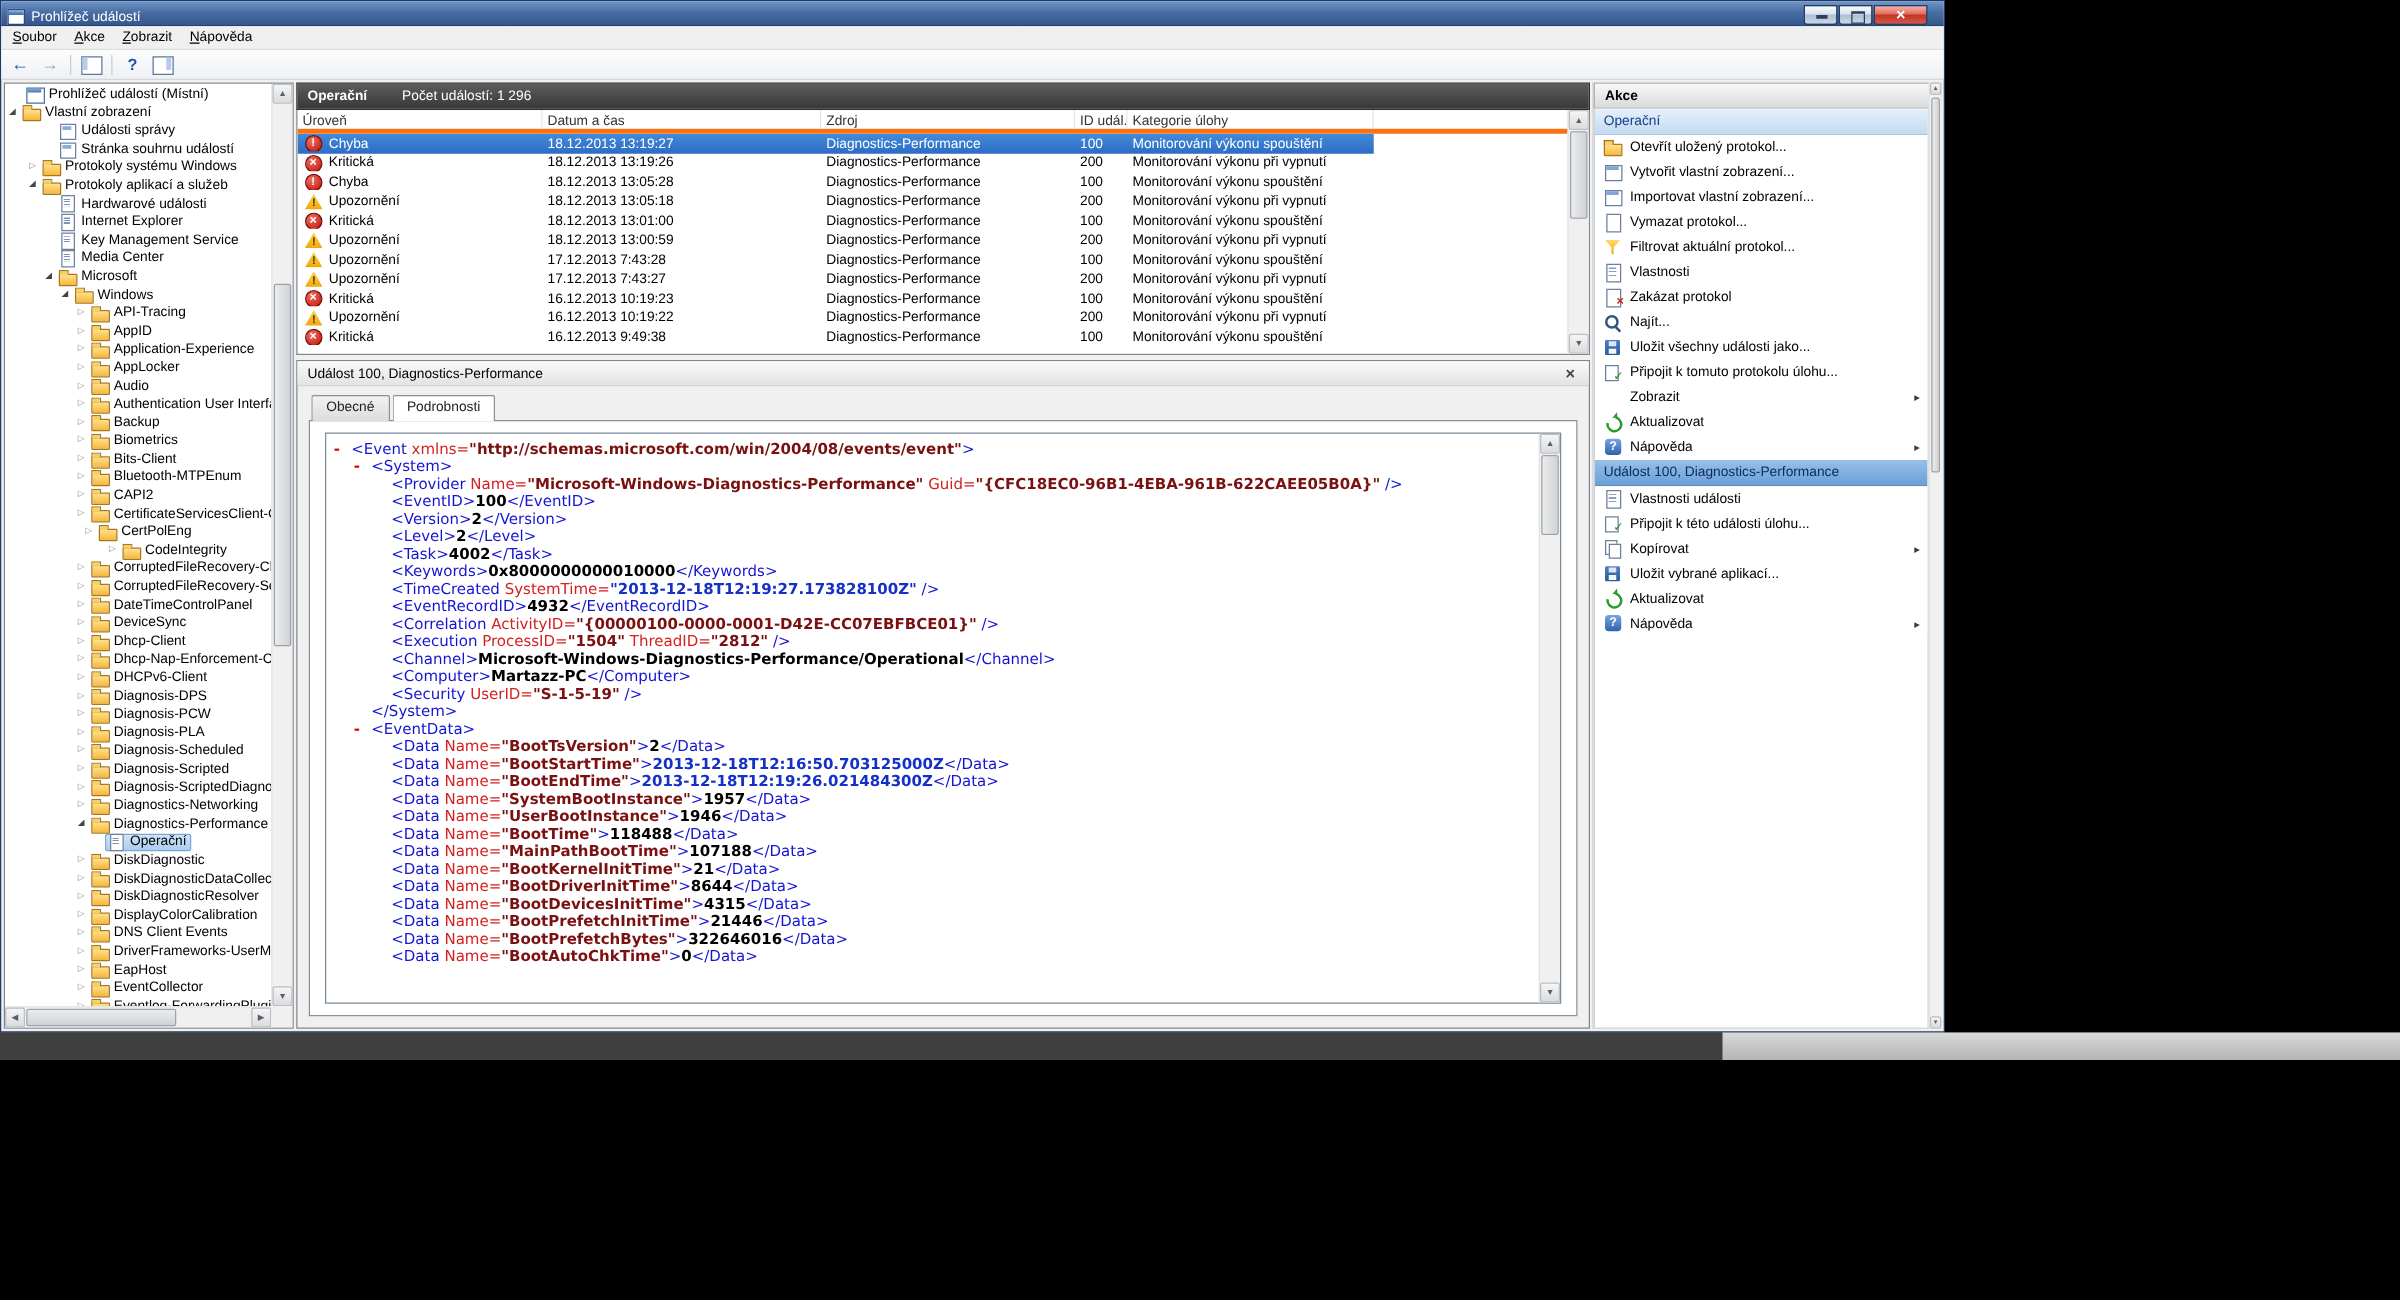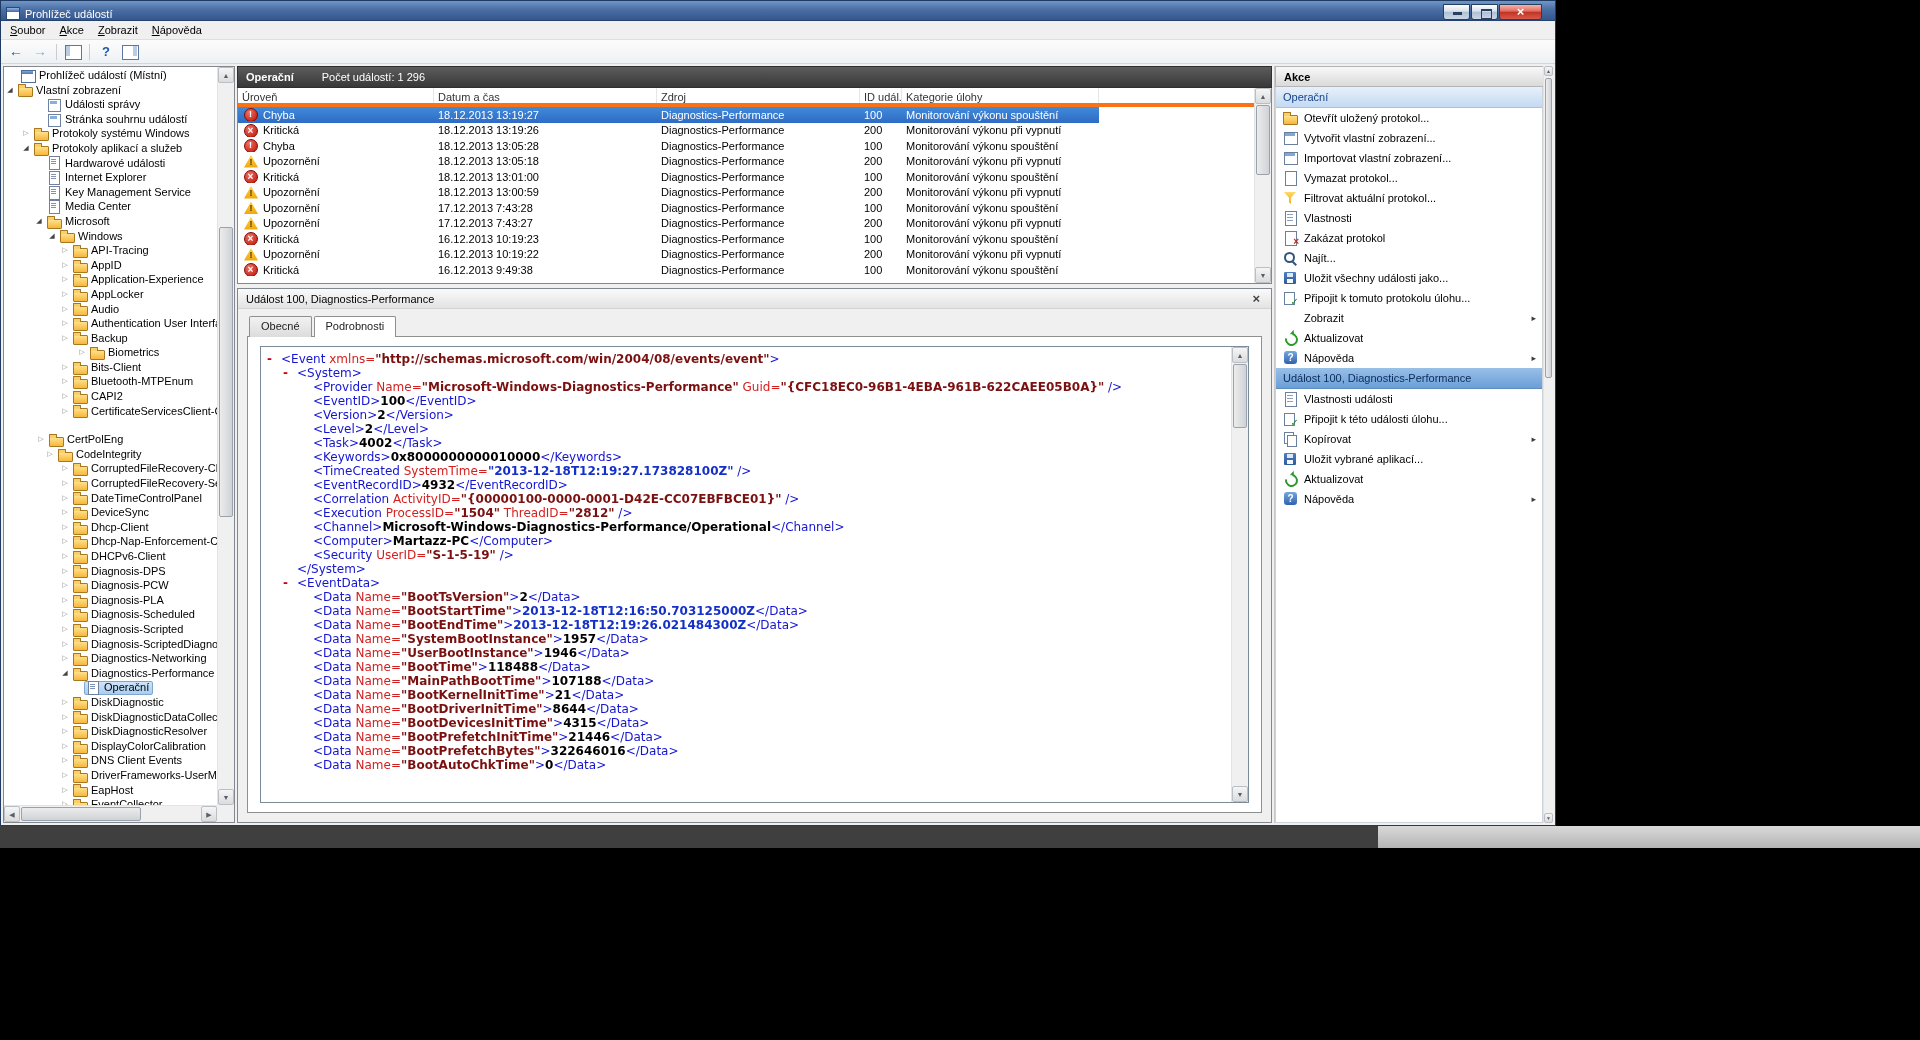--- a/index.html
+++ b/index.html
@@ -324,21 +324,21 @@
                 <span class="tlabel">Authentication User Interface</span>
               </span>
             </div>
             <div class="tree-row" style="padding-left: 55px;">
               <span class="expander">▷</span>
               <span class="tr-inner">
                 <span class="ticon t-folder"></span>
                 <span class="tlabel">Backup</span>
               </span>
             </div>
-            <div class="tree-row" style="padding-left: 55px; margin-left: 17px;">
+            <div class="tree-row" style="padding-left: 55px;">
               <span class="expander">▷</span>
               <span class="tr-inner">
                 <span class="ticon t-folder"></span>
                 <span class="tlabel">Biometrics</span>
               </span>
             </div>
             <div class="tree-row" style="padding-left: 55px;">
               <span class="expander">▷</span>
               <span class="tr-inner">
                 <span class="ticon t-folder"></span>
@@ -359,28 +359,28 @@
                 <span class="tlabel">CAPI2</span>
               </span>
             </div>
             <div class="tree-row" style="padding-left: 55px;">
               <span class="expander">▷</span>
               <span class="tr-inner">
                 <span class="ticon t-folder"></span>
                 <span class="tlabel">CertificateServicesClient-Crede</span>
               </span>
             </div>
-            <div class="tree-row" style="padding-left: 31px; margin-top: 14px;">
+            <div class="tree-row" style="padding-left: 61px;">
               <span class="expander">▷</span>
               <span class="tr-inner">
                 <span class="ticon t-folder"></span>
                 <span class="tlabel">CertPolEng</span>
               </span>
             </div>
-            <div class="tree-row" style="padding-left: 40px;">
+            <div class="tree-row" style="padding-left: 80px;">
               <span class="expander">▷</span>
               <span class="tr-inner">
                 <span class="ticon t-folder"></span>
                 <span class="tlabel">CodeIntegrity</span>
               </span>
             </div>
             <div class="tree-row" style="padding-left: 55px;">
               <span class="expander">▷</span>
               <span class="tr-inner">
                 <span class="ticon t-folder"></span>

